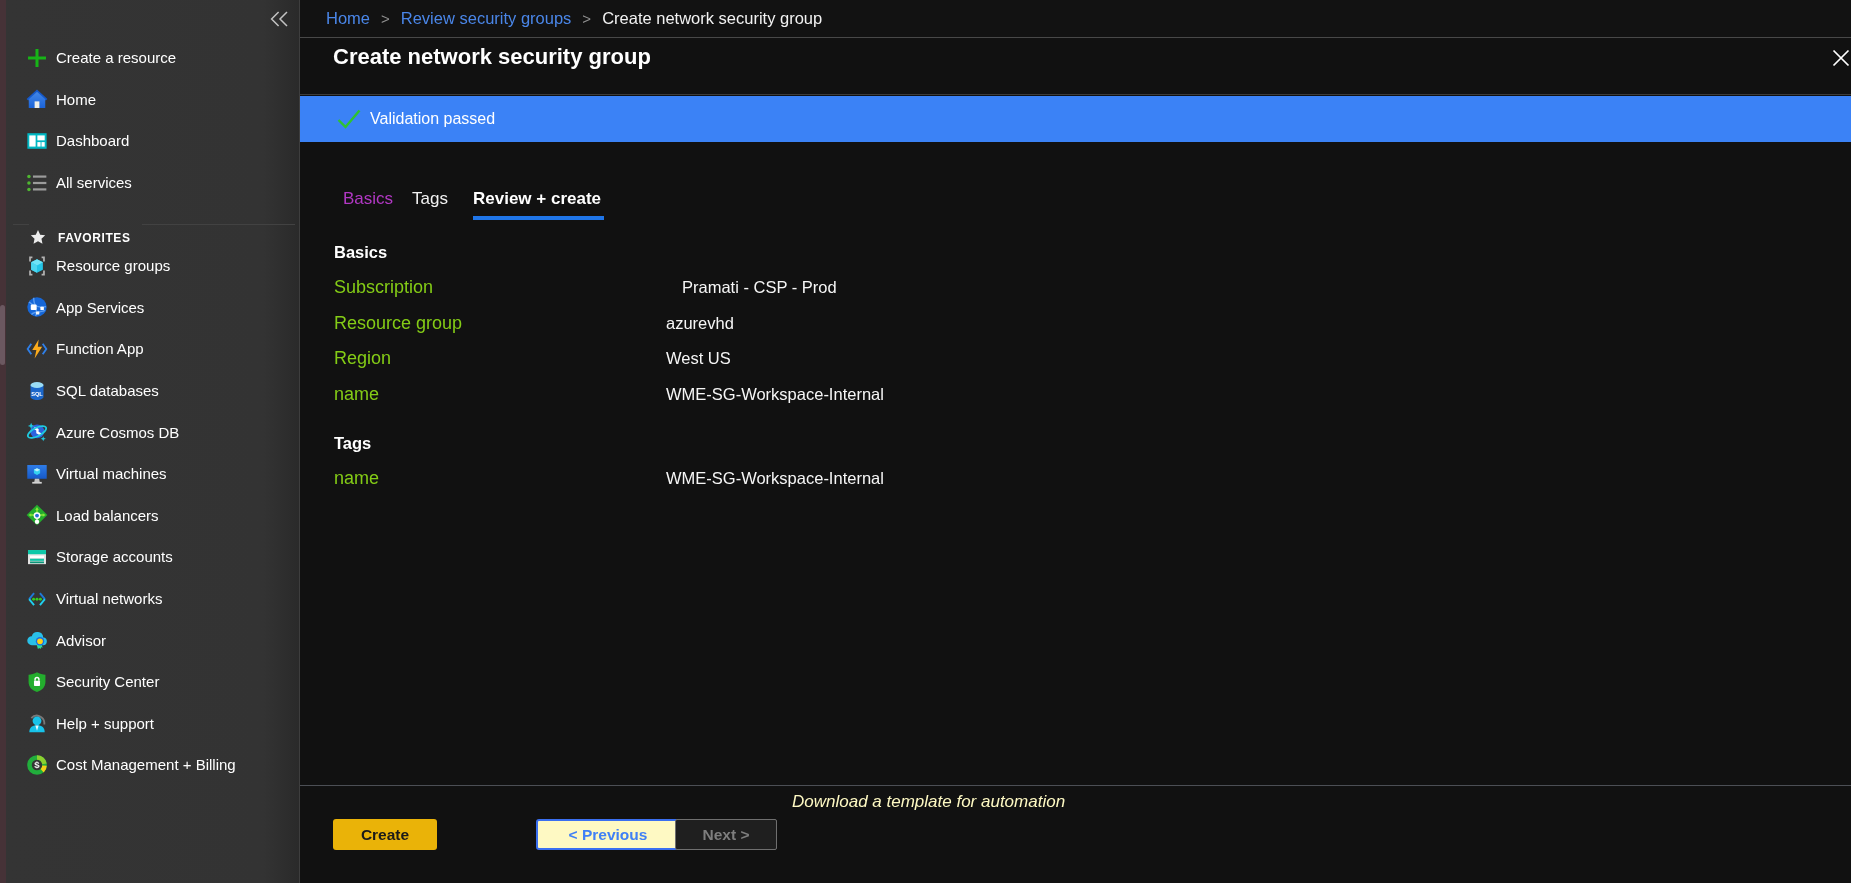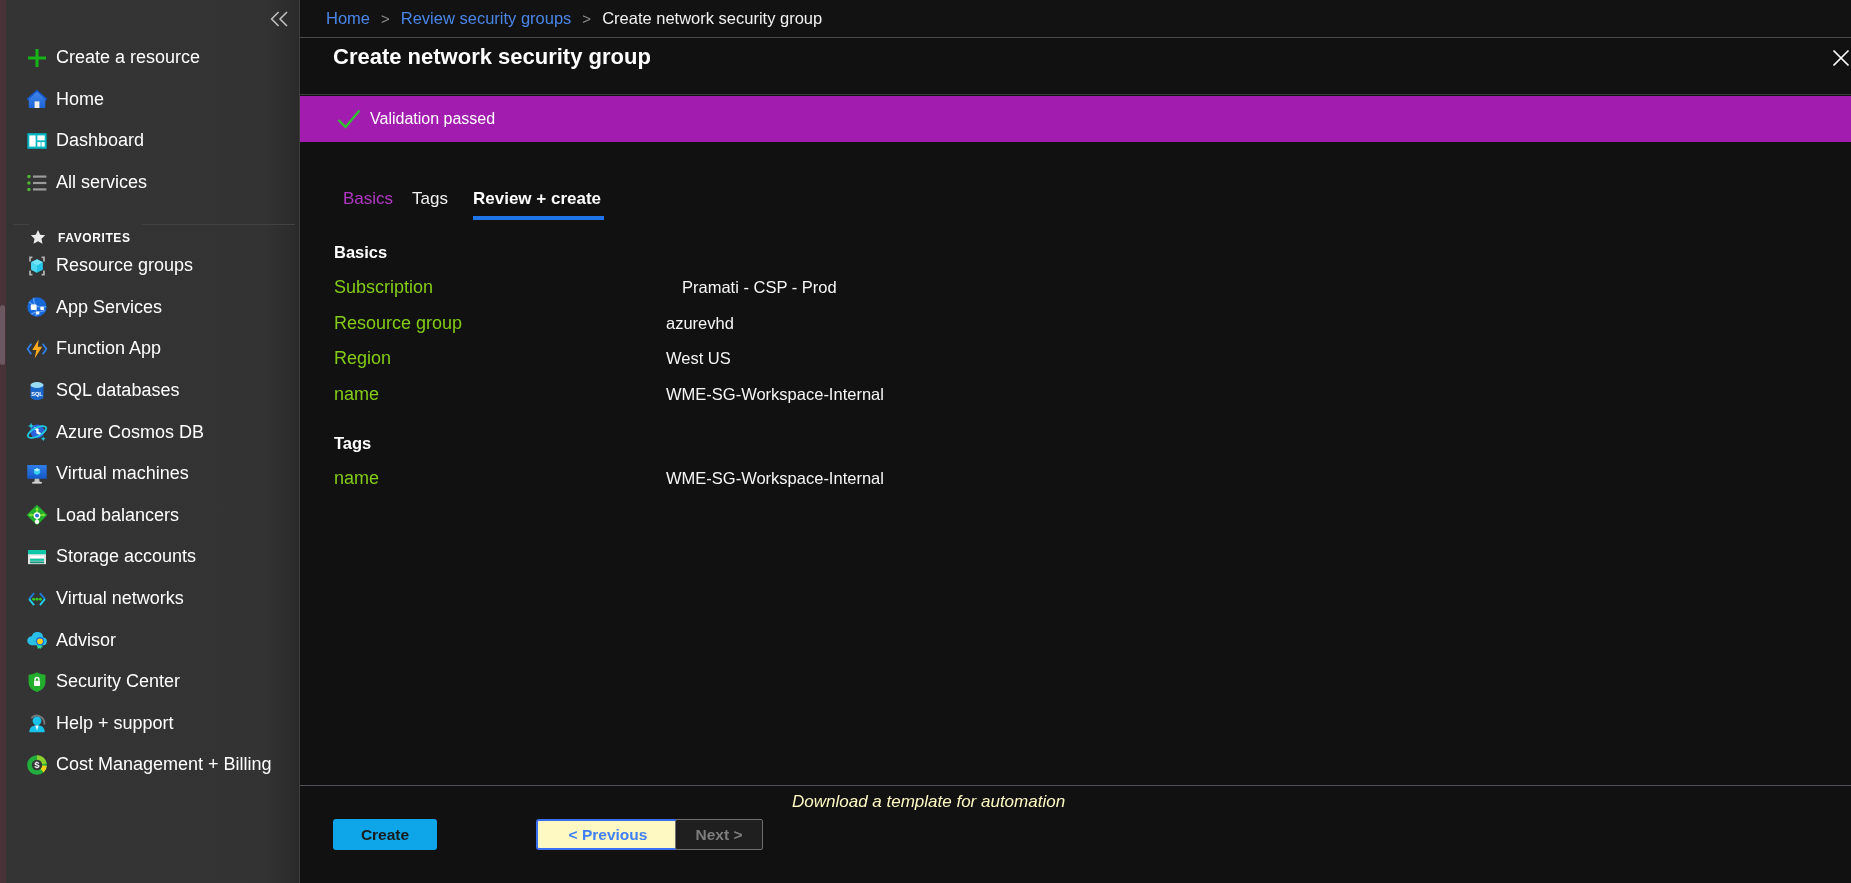--- a/index.html
+++ b/index.html
@@ -6,49 +6,49 @@
 html,body { width:1851px; height:883px; background:#111111; overflow:hidden;
   font-family:"Liberation Sans", sans-serif; }
 #strip { position:absolute; left:0; top:0; width:6px; height:883px; background:#463237; }
 #thumb { position:absolute; left:0px; top:305px; width:4.5px; height:60px; background:#6b5860; border-radius:2.5px; }
 #sidebar { position:absolute; left:6px; top:0; width:294px; height:883px; border-right:1px solid #3e3e3e; box-sizing:border-box;
   background:linear-gradient(to right,#343434 0%,#333333 88%,#2a2a2a 100%); }
 #collapse { position:absolute; right:10px; top:11px; width:19px; height:16px; }
 .items { position:absolute; top:37px; left:0; width:100%; }
 .item { height:41.6px; display:flex; align-items:center; padding-left:20px; }
 .item svg { width:22px; height:22px; flex:0 0 22px; }
-.item .lbl { color:#ffffff; font-size:18px; margin-left:8px; white-space:nowrap; }
+.item .lbl { color:#ffffff; font-size:15px; margin-left:8px; white-space:nowrap; }
 .fav { height:41.6px; display:flex; align-items:flex-end; padding-left:24px; position:relative; }
 .fav .lbl { color:#ffffff; font-size:12px; font-weight:bold; letter-spacing:0.6px; margin-left:12px; }
 .fav .line { position:absolute; top:50%; height:1px; background:#424242; }
 #main { position:absolute; left:300px; top:0; width:1551px; height:883px; background:#111111; }
 #crumb { position:absolute; left:0; top:0; width:100%; height:38px; background:#121212;
   border-bottom:1px solid #484848; display:flex; align-items:center; padding-left:26px;
   font-size:16.5px; }
 #crumb a { color:#4a86e8; text-decoration:none; }
 #crumb .sep { color:#909090; margin:0 11px; font-size:15px; }
 #crumb .cur { color:#f2f2f2; }
 #title { position:absolute; left:33px; top:44px; color:#ffffff; font-size:22px; font-weight:bold; }
 #closex { position:absolute; right:0px; top:48px; }
 #hline { position:absolute; left:0; top:94px; width:100%; height:1px; background:#3c3c3c; }
-#banner { position:absolute; left:0; top:96px; width:100%; height:46px; background:#a21caf;
+#banner { position:absolute; left:0; top:96px; width:100%; height:46px; background:#3b82f6;
   display:flex; align-items:center; }
 #banner svg { margin-left:36px; }
 #banner .txt { color:#ffffff; font-size:16px; margin-left:8px; }
 .tab { position:absolute; top:189px; font-size:17px; }
 #underline { position:absolute; left:173px; top:216px; width:131px; height:4px; background:#1f75e8; }
 .h2 { position:absolute; left:34px; color:#ffffff; font-size:16.5px; font-weight:bold; }
 .lab { position:absolute; left:34px; color:#84cc16; font-size:18px; }
 .val { position:absolute; left:366px; color:#f6f6f6; font-size:16.5px; }
 #fline { position:absolute; left:0; top:785px; width:100%; height:1px; background:#4c4f55; }
 .btn { position:absolute; top:819px; height:31px; display:flex; align-items:center; justify-content:center;
   font-size:15.5px; font-weight:600; border-radius:2px; }
-#bcreate { left:33px; width:104px; background:#0ea5e9; color:#1a1a1a; border-radius:3px; }
+#bcreate { left:33px; width:104px; background:#eab308; color:#1a1a1a; border-radius:3px; }
 #bprev { left:236px; width:144px; background:#fef9c3; border:2px solid #3a6ff0; color:#4080f5; border-radius:3px; }
-#bnext { left:375px; width:88px; background:#1f1f1f; border:1px solid #6f6f6f; color:#7e7e7e; }
+#bnext { left:375px; width:102px; background:#1f1f1f; border:1px solid #6f6f6f; color:#7e7e7e; }
 #dl { position:absolute; left:492px; top:792px; color:#fef9c3; font-size:17px;font-style:italic; }
 </style>
 </head>
 <body>
 <div id="strip">
     <div id="thumb"></div>
   </div>
 <div id="sidebar">
   <svg id="collapse" viewBox="0 0 19 16">
       <path d="M8.6 1 L1.6 8 L8.6 15 M17 1 L10 8 L17 15" stroke="#c2c2c2" stroke-width="1.5" fill="none"></path>

